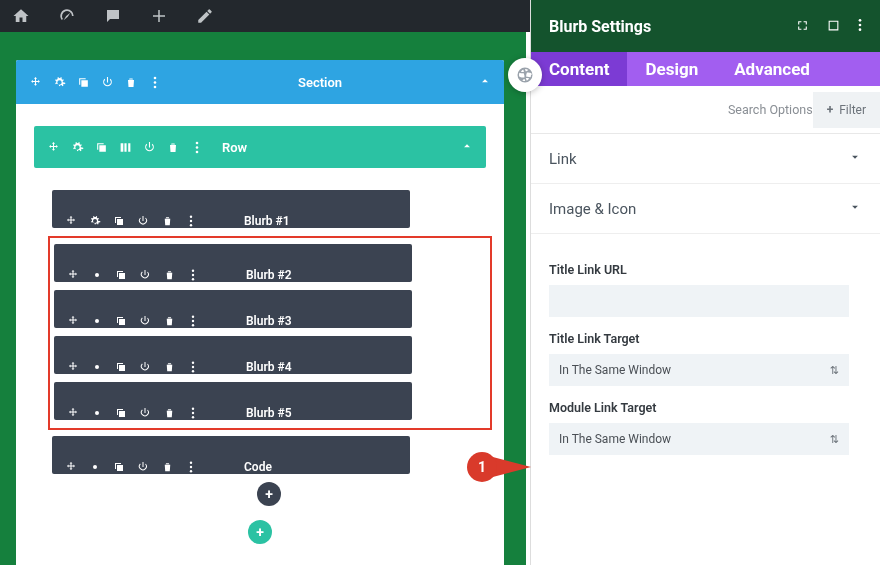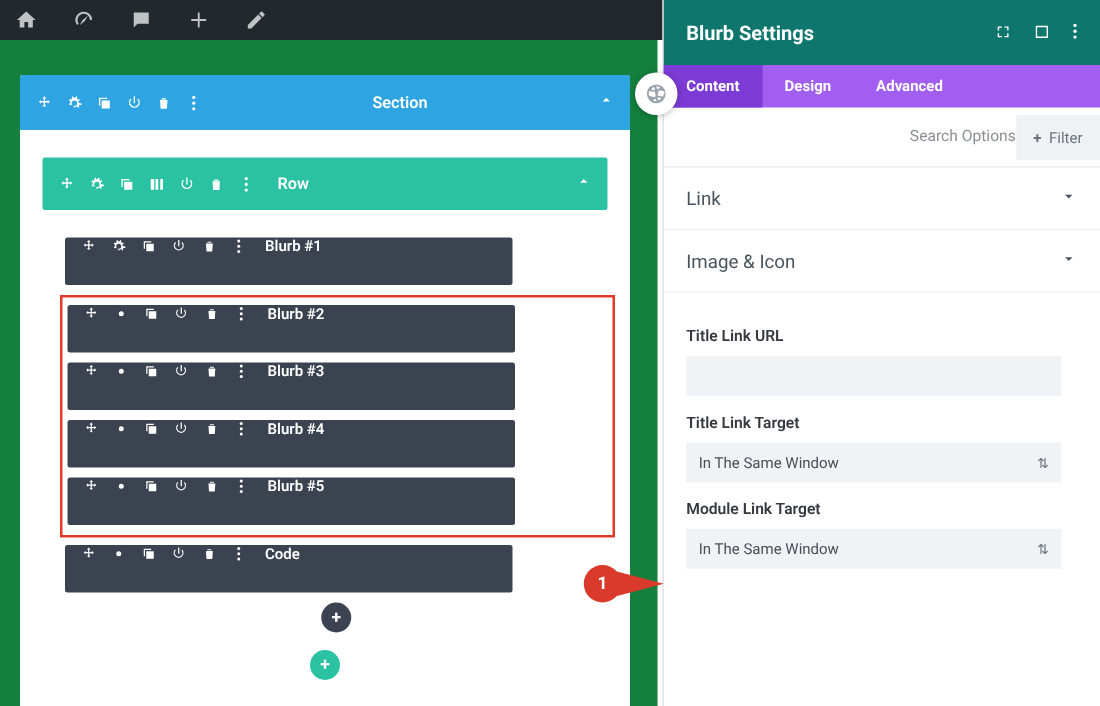--- a/index.html
+++ b/index.html
@@ -74,27 +74,28 @@
     padding: 0 12px;
     color: #fff;
     font-size: 13px;
     font-weight: 600;
   }
   .row-body { padding: 22px 0 8px 18px; }
   .module-bar {
     background: #3b4351;
     height: 38px;
     border-radius: 2px;
-    display:flex; align-items:flex-start;
+    display:flex; align-items:flex-end;
     padding: 0 12px;
     color: #fff;
     font-size: 12px;
     font-weight: 600;
     margin-bottom: 8px;
     width: 358px;
+    gap: 32px;
   }
   .module-bar .bar-label { text-align: left; margin-left: 14px; }
   .red-box {
     border: 2px solid #e33a2a;
     padding: 6px 6px 0 4px;
     margin: 0 -6px 6px -4px;
   }
   .add-btn {
     width: 24px; height: 24px;
     border-radius: 50%;
@@ -106,37 +107,37 @@
   .add-dark { background:#3b4351; }
   .add-green { background:#2bc2a3; }
   .right-pane {
     position: absolute;
     top: 0; left: 530px;
     width: 350px; height: 565px;
     background: #fff;
     border-left: 1px solid #ddd;
   }
   .rp-header {
-    background: #0f766e;
+    background: #14532d;
     height: 52px;
     display:flex; align-items:center;
     padding: 0 18px;
     color:#fff; font-size:16px; font-weight:700;
   }
   .rp-header .hdr-icons { margin-left:auto; display:flex; gap:18px; }
   .rp-header .hdr-icons svg { fill:#fff; }
   .rp-tabs {
     background: #a25ef0;
     height: 34px;
     display:flex; align-items:stretch;
   }
   .rp-tab {
     padding: 0 18px;
     display:flex; align-items:center;
-    color:#fff; font-size:12px; font-weight:700;
+    color:#fff; font-size:17px; font-weight:700;
     cursor:pointer;
   }
   .rp-tab.active { background:#7c3bd4; }
   .rp-search {
     height: 48px;
     display:flex; align-items:center;
     padding: 0 0 0 18px;
     border-bottom:1px solid #e8e8e8;
     text-align:right;
   }

